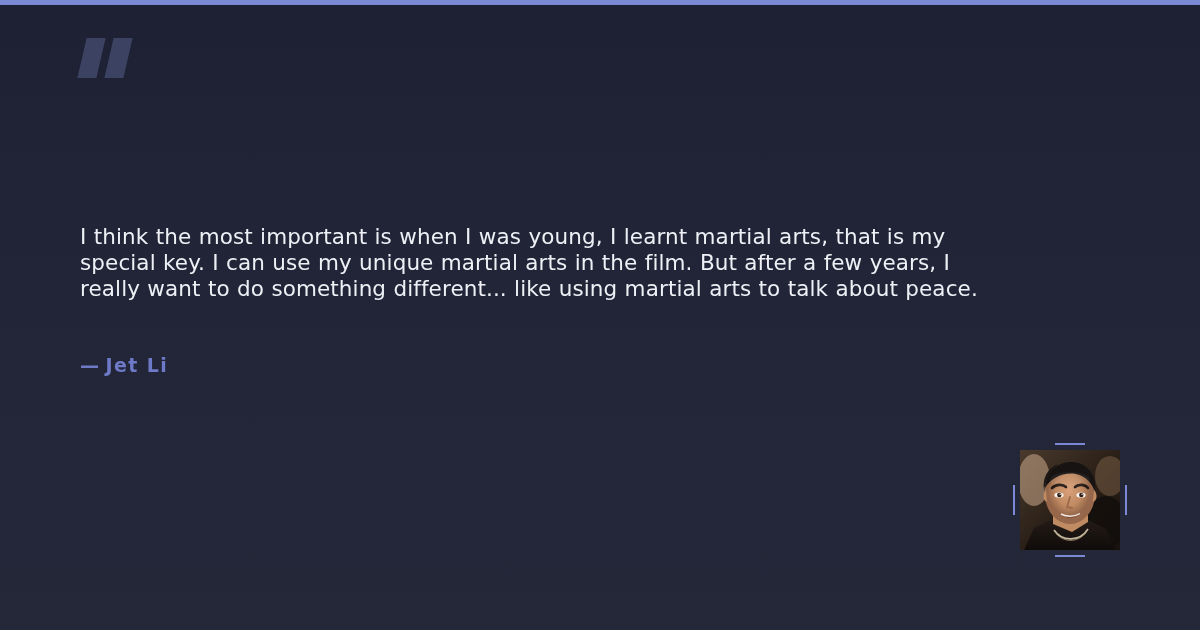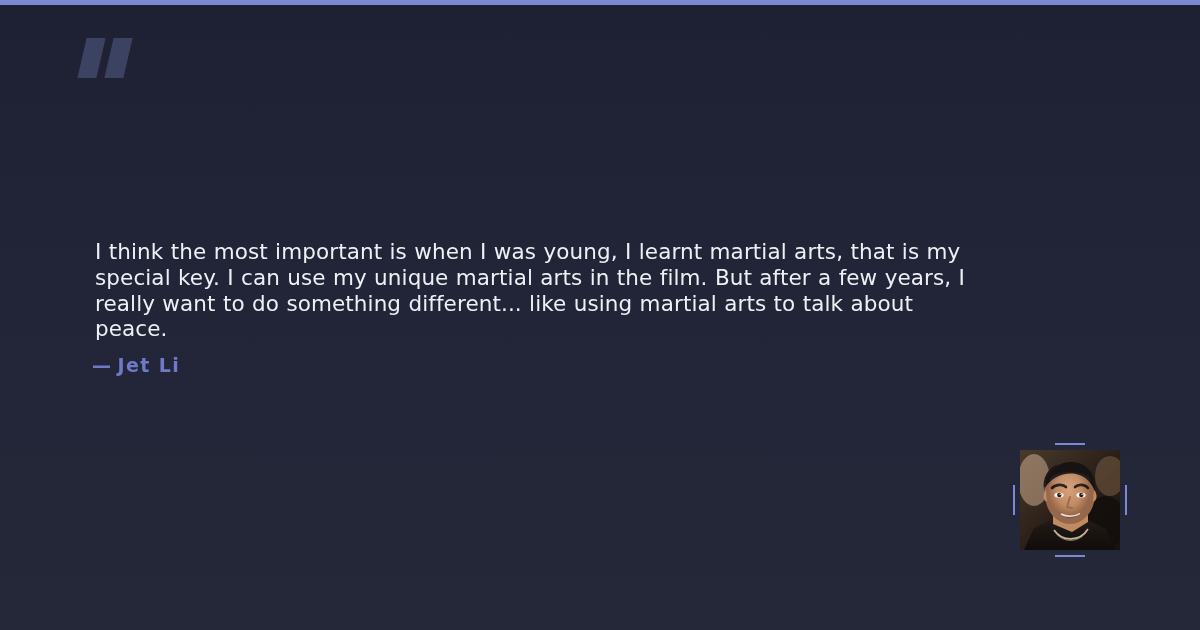--- a/index.html
+++ b/index.html
@@ -53,33 +53,33 @@
   .quote-mark .slab.two { left: 29px; }
 
   
   .quote-block {
     position: absolute;
     left: 80px;
     top: 224px;
     width: 920px;
   }
   .quote-text {
-    margin: 15px;
+    margin: 0;
     font-size: 21.5px;
     line-height: 25.8px;
     color: #eef0f6;
     font-weight: 400;
     letter-spacing: 0.1px;
     word-spacing: 0.4px;
   }
 
   
   .attribution {
     position: absolute;
-    left: 92px;
+    left: 80px;
     top: 354px;
     font-size: 19px;
     font-weight: bold;
     color: #6e7ac8;
     letter-spacing: 1.4px;
     white-space: nowrap;
   }
   .attribution .dash {
     display: inline-block;
     margin-right: 5px;

